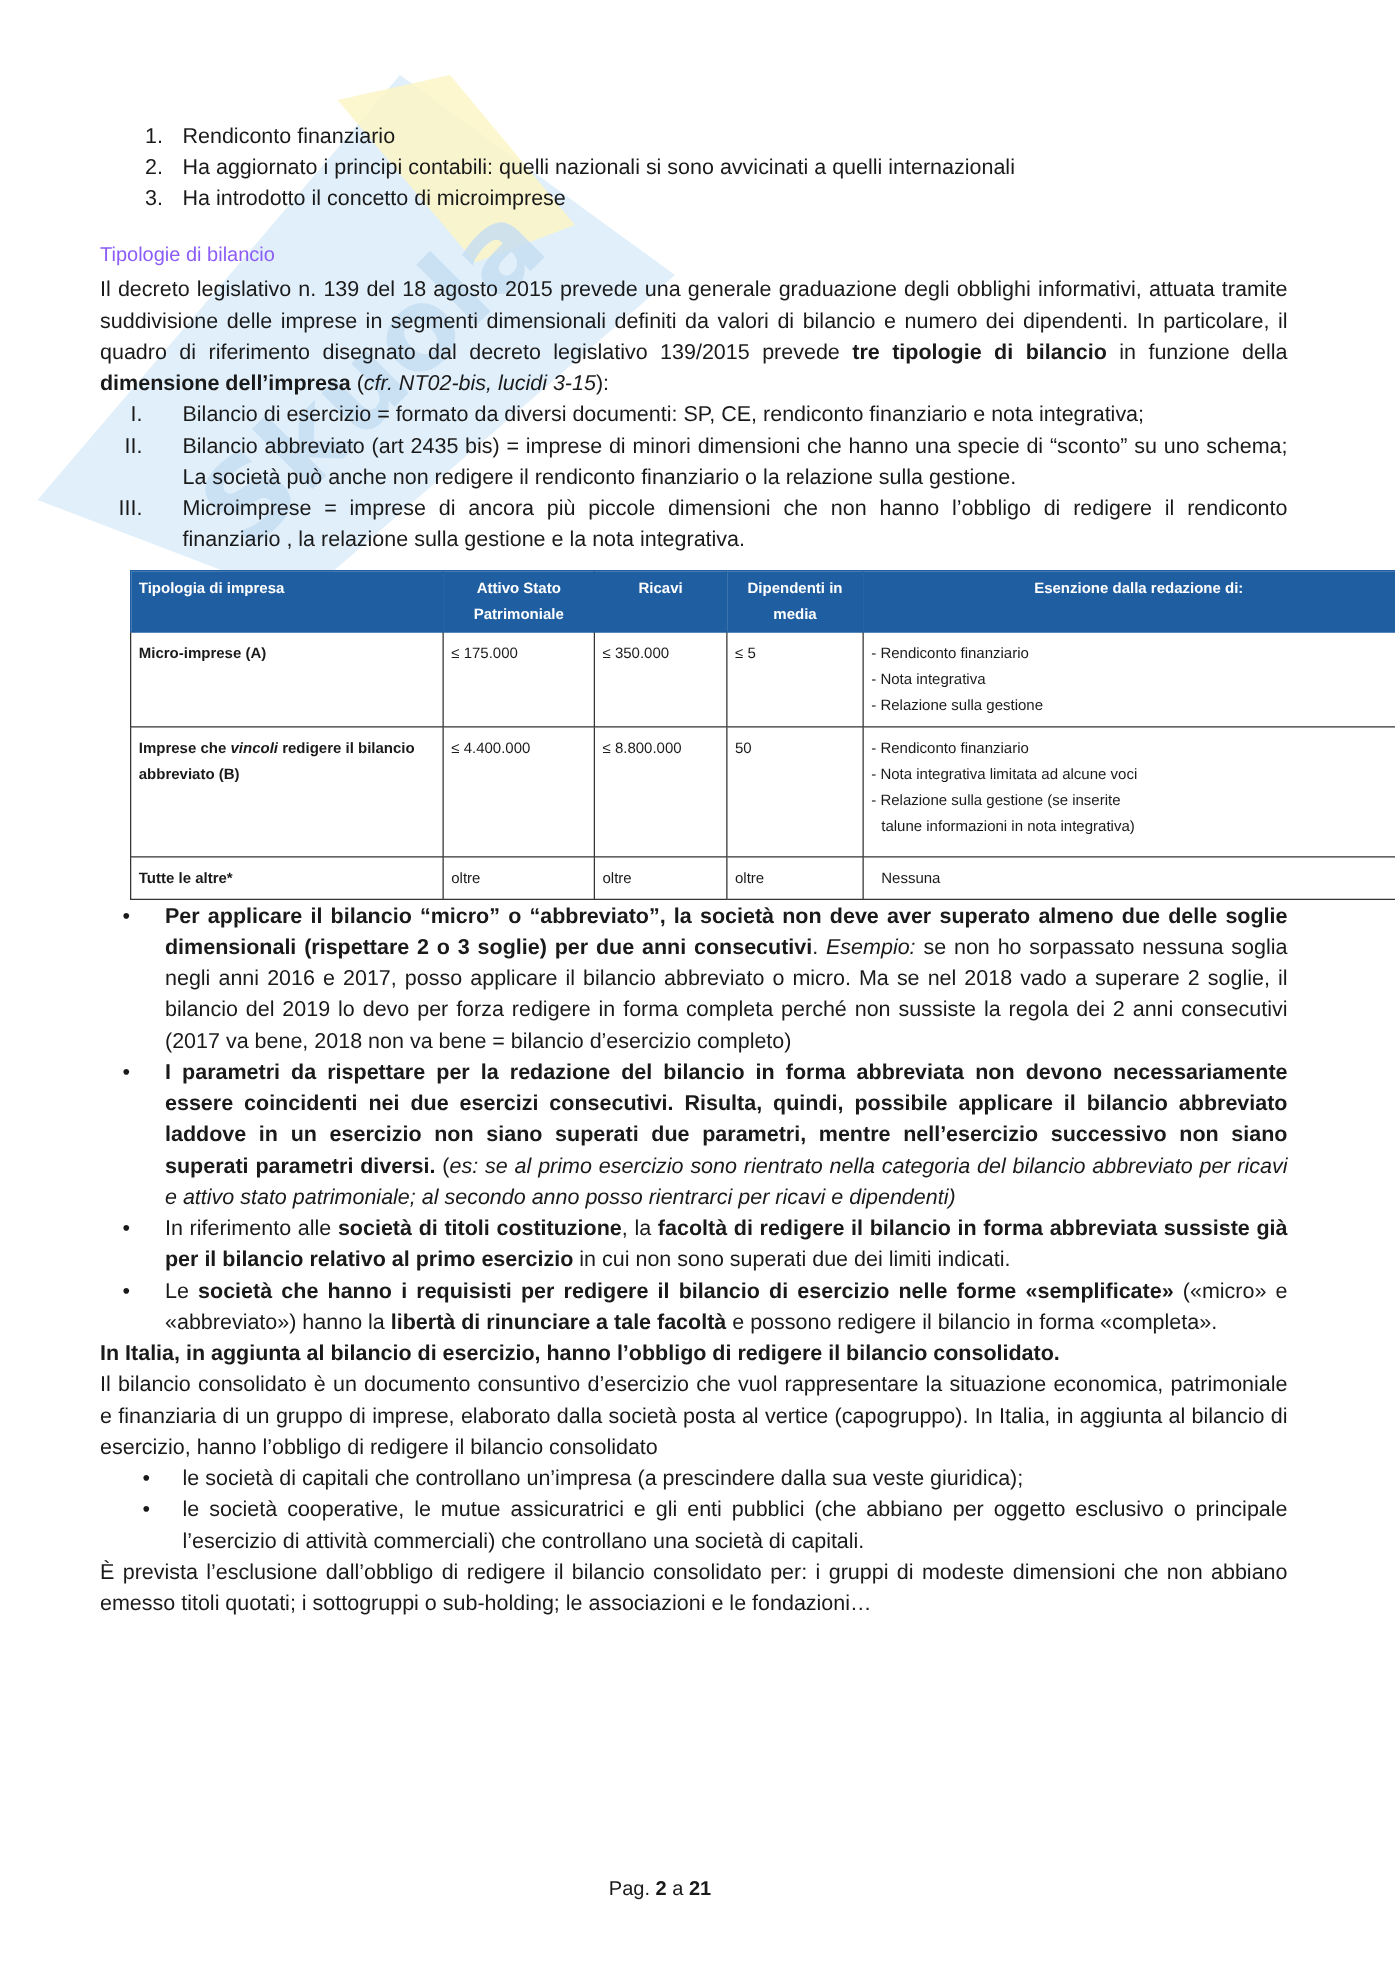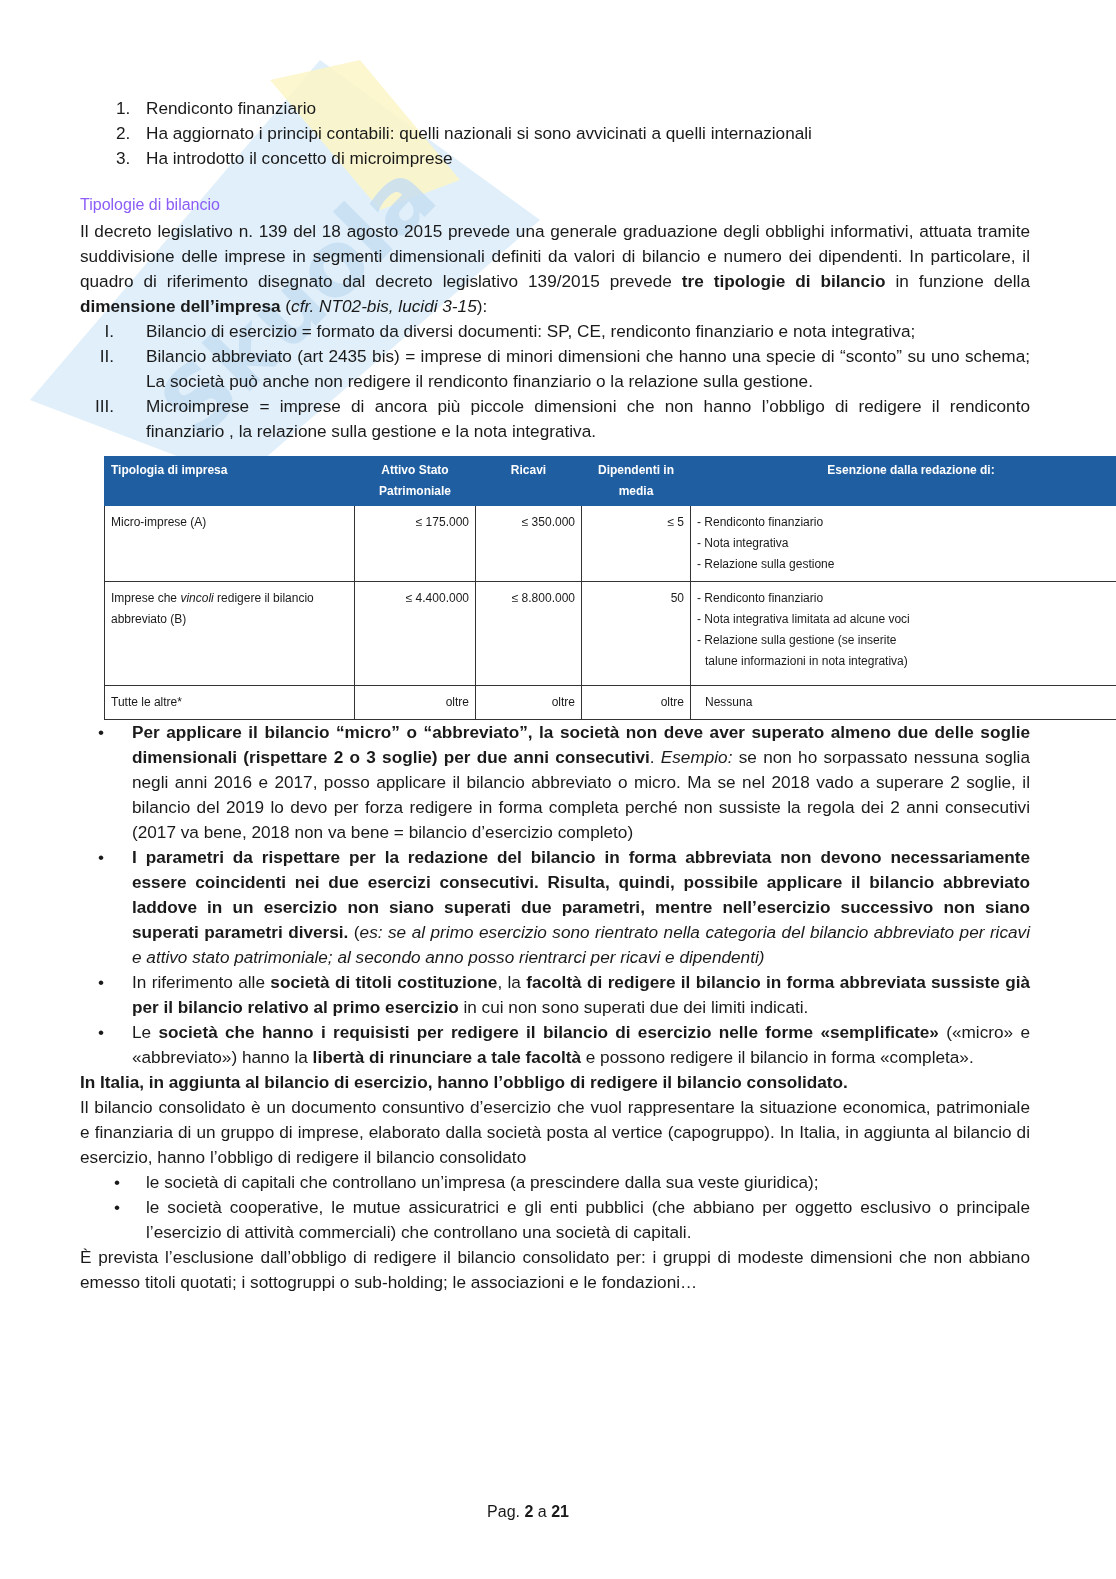--- a/index.html
+++ b/index.html
@@ -18,22 +18,22 @@
   .section-title { font-size: 16px; color: #8b5cf6; font-weight: normal; margin: 20px 0 0 0; line-height: 28px; }
   .roman { margin: 0; padding: 0; list-style: none; }
   .roman li { display: flex; }
   .roman .marker { width: 66px; text-align: right; padding-right: 32px; box-sizing: border-box; }
   .roman .txt { flex: 1; text-align: justify; }
   table.dims { border-collapse: collapse; margin: 12px 0 0 24px; width: 1028px; font-size: 12px; line-height: 21px; }
   table.dims th { background: #1f5ea0; color: #ffffff; font-weight: bold; padding: 3px 6px; border: 1px solid #1f5ea0; vertical-align: top; }
   table.dims th.left { text-align: left; }
   table.dims th.ctr { text-align: center; }
   table.dims td { border: 1px solid #333333; padding: 6px 6px; vertical-align: top; }
-  table.dims td.ctr { text-align: right; margin-left: 44px; }
-  table.dims td.type { font-weight: normal; }
+  table.dims td.ctr { text-align: left; margin-left: 44px; }
+  table.dims td.type { font-weight: bold; }
   .ex-line { display: block; }
   .ex-line.indent { padding-left: 8px; }
   .bullets { margin: 0; padding: 0; list-style: none; }
   .bullets li { display: flex; }
   .bullets .marker { width: 52px; padding-left: 18px; box-sizing: border-box; }
   .bullets .txt { flex: 1; text-align: justify; }
   .bullets2 { margin: 0; padding: 0; list-style: none; }
   .bullets2 li { display: flex; }
   .bullets2 .marker { width: 66px; padding-left: 34px; box-sizing: border-box; }
   .bullets2 .txt { flex: 1; text-align: justify; }

